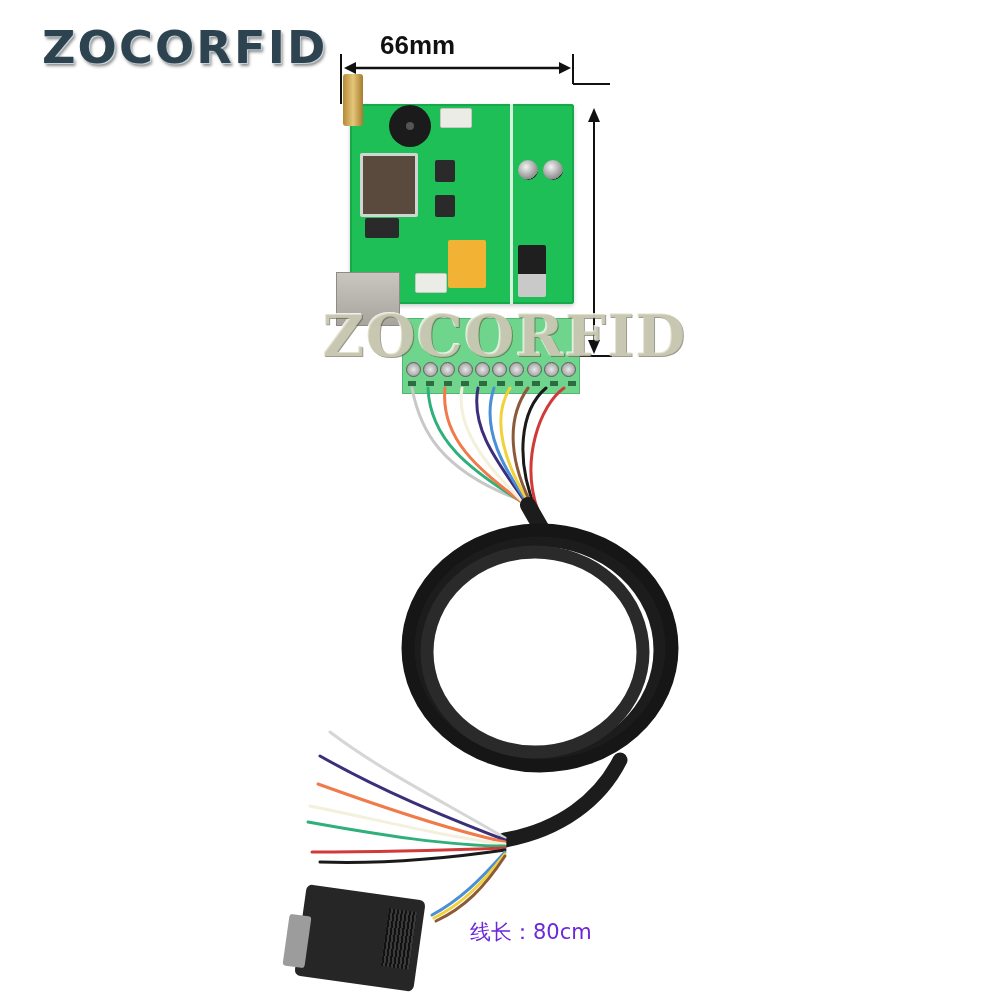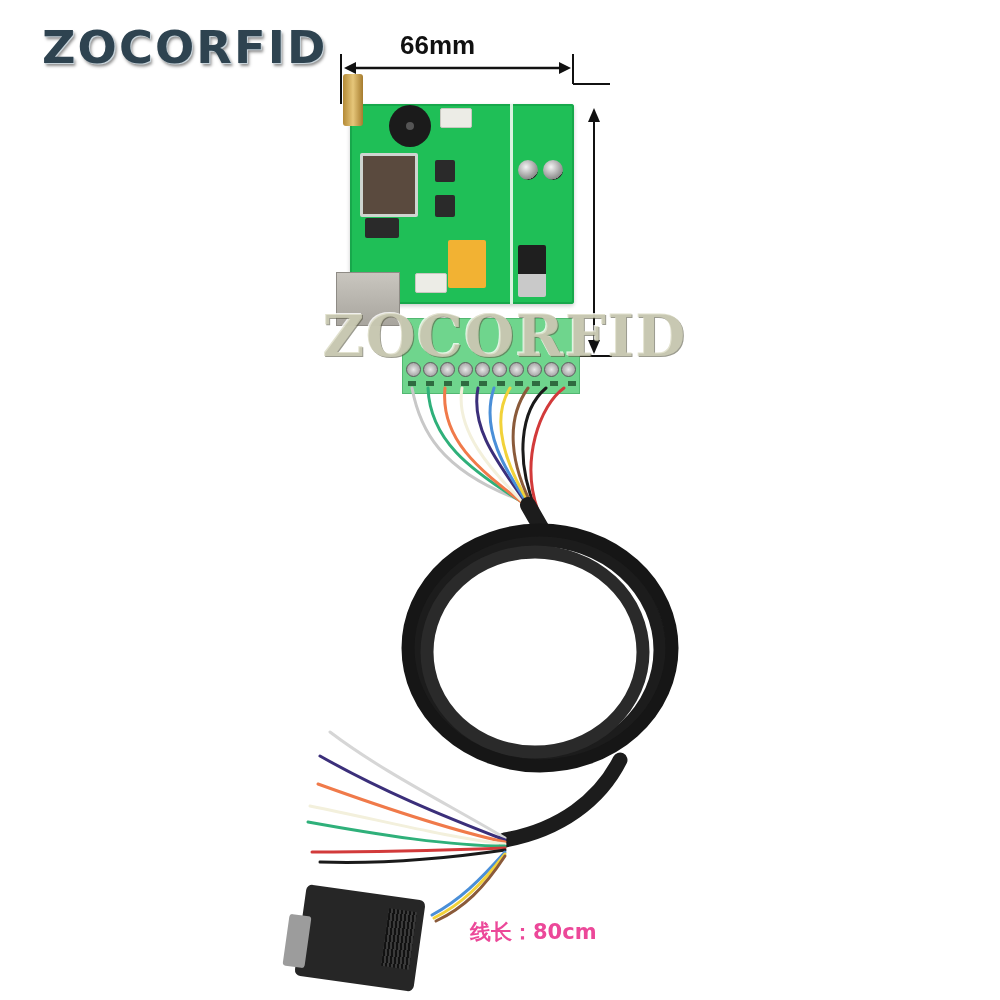--- a/index.html
+++ b/index.html
@@ -9,21 +9,21 @@
   
   .brand {
     left: 42px; top: 22px; font-family: "DejaVu Sans", sans-serif; font-weight: 700;
     font-size: 44px; letter-spacing: 2px; color: #2e4350;
     text-shadow: 1px 1px 0 #c7d3da, 2px 3px 3px rgba(0,0,0,0.45);
     transform: scaleX(1.05); transform-origin: left top;
   }
 
   
   .dim-label { font-family: "Liberation Sans", sans-serif; font-weight: 700; color: #111; font-size: 26px; }
-  .dim-h-label { left: 400px; top: 30px; }
+  .dim-h-label { left: 380px; top: 30px; }
   .dim-v-label { left: 580px; top: 180px; transform: rotate(90deg); transform-origin: left top; font-size: 26px; }
 
   
   .pcb { left: 350px; top: 104px; width: 224px; height: 200px; background: #1fbf57; border-radius: 3px;
          box-shadow: inset 0 0 0 2px #17a84b, 0 2px 4px rgba(0,0,0,0.2); }
   .pcb-divider { left: 510px; top: 104px; width: 3px; height: 200px; background: #d9f2e0; }
   .chip { background: #2a2a2a; border-radius: 2px; }
   .module { left: 360px; top: 153px; width: 52px; height: 58px; background: #5a4a3e; border: 3px solid #cfd5d0; border-radius: 2px; }
   .buzzer { left: 389px; top: 105px; width: 42px; height: 42px; border-radius: 50%; background: #1b1b1b; }
   .buzzer-hole { left: 406px; top: 122px; width: 8px; height: 8px; border-radius: 50%; background: #555; }
@@ -42,21 +42,21 @@
   .screw { width: 13px; height: 13px; border-radius: 50%; background: radial-gradient(circle,#e8e8e8,#8d8d8d); border: 1px solid #5e5e5e; }
   .slots { left: 408px; top: 381px; width: 168px; display: flex; justify-content: space-between; }
   .slot { width: 8px; height: 5px; background: #2f6b40; }
 
   
   .watermark { left: 322px; top: 302px; font-family: "DejaVu Serif", serif; font-size: 58px; font-weight: 700;
                color: rgba(215,215,190,0.75); letter-spacing: 1px;
                text-shadow: 1px 1px 0 rgba(90,90,70,0.6), -1px -1px 0 rgba(255,255,255,0.8); }
 
   
-  .caption { left: 470px; top: 918px; font-family: "DejaVu Sans", sans-serif; font-size: 21px; font-weight: 700; color: #ec4899; }
+  .caption { left: 470px; top: 918px; font-family: "DejaVu Sans", sans-serif; font-size: 21px; font-weight: 400; color: #6d28d9; }
 
   
   .db9-body { left: 300px; top: 892px; width: 120px; height: 92px; background: #262626; border-radius: 6px; transform: rotate(8deg); }
   .db9-face { left: 286px; top: 915px; width: 22px; height: 52px; background: #9c9c9c; border-radius: 3px; transform: rotate(8deg); }
   .db9-grille { left: 385px; top: 910px; width: 28px; height: 58px; background: repeating-linear-gradient(90deg,#111 0 2px,#3a3a3a 2px 4px); transform: rotate(8deg); }
 </style>
 </head>
 <body>
 
 <div class="abs brand">ZOCORFID</div>

